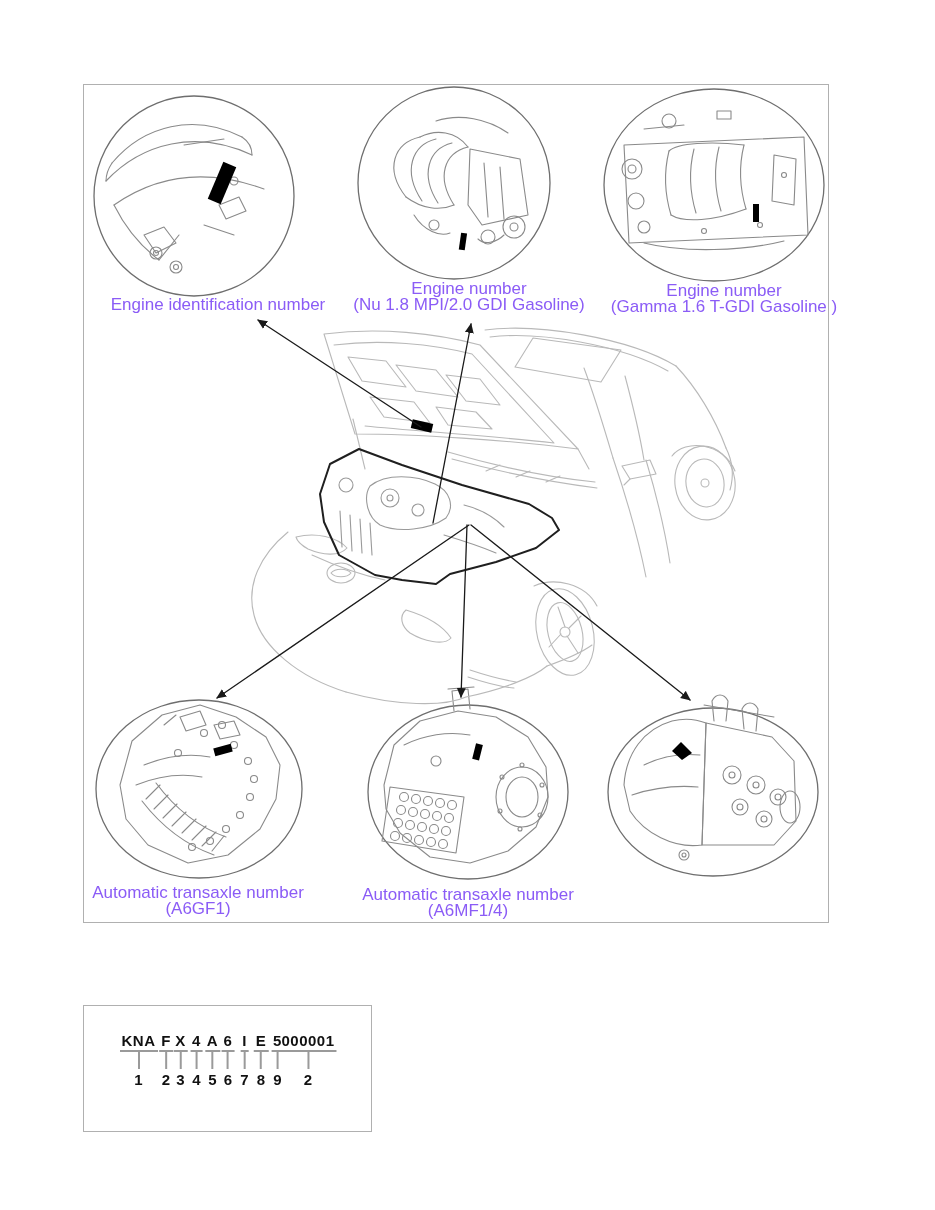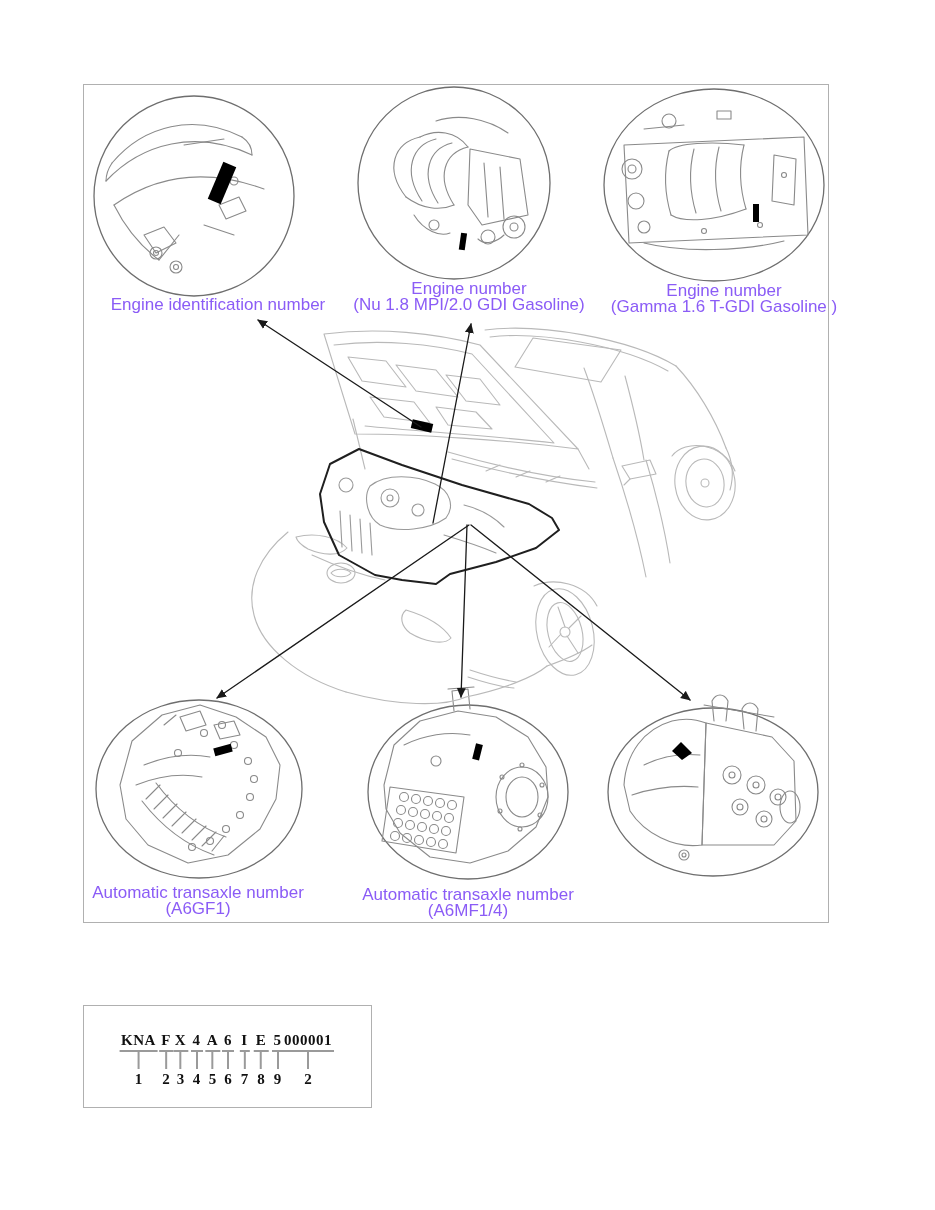--- a/index.html
+++ b/index.html
@@ -4,21 +4,21 @@
 <style>
   html,body{margin:0;padding:0;background:#ffffff;}
   body{
     width:935px;height:1210px;position:relative;overflow:hidden;
     font-family:"Liberation Sans","DejaVu Sans",sans-serif;color:#1a1a1a;
   }
   .frame{
     position:absolute;border:1px solid #b0b0b0;background:#ffffff;box-sizing:border-box;
   }
   #main-figure{left:83px;top:84px;width:746px;height:839px;}
-  #vin-decoder{left:83px;top:1005px;width:289px;height:103px;font-family:Liberation Serif, serif;}
+  #vin-decoder{left:83px;top:1005px;width:289px;height:127px;}
   #figure-svg{position:absolute;left:0;top:0;}
   .callout-label{
     position:absolute;transform:translateX(-50%);text-align:center;
     font-size:17px;line-height:16px;white-space:nowrap;color:#8b5cf6;
   }
   .vin-group{
     position:absolute;top:26px;transform:translateX(-50%);
     display:flex;flex-direction:column;align-items:center;
   }
   .vin-code{

